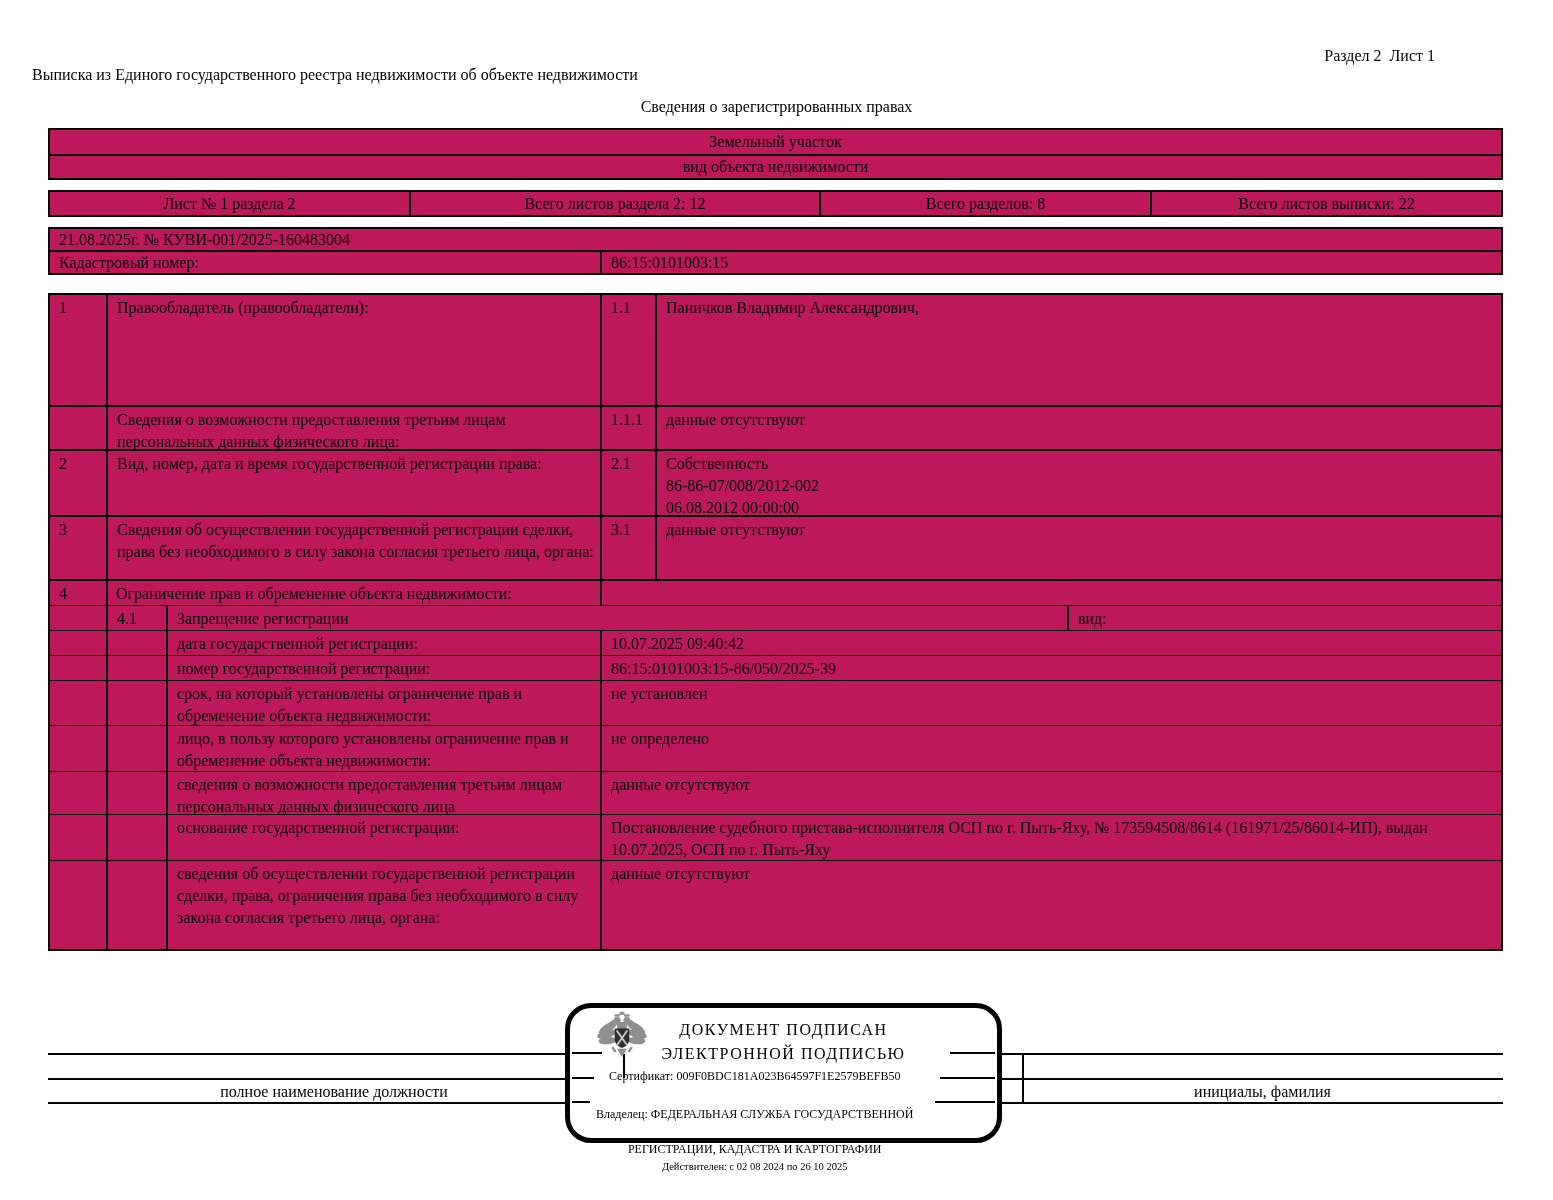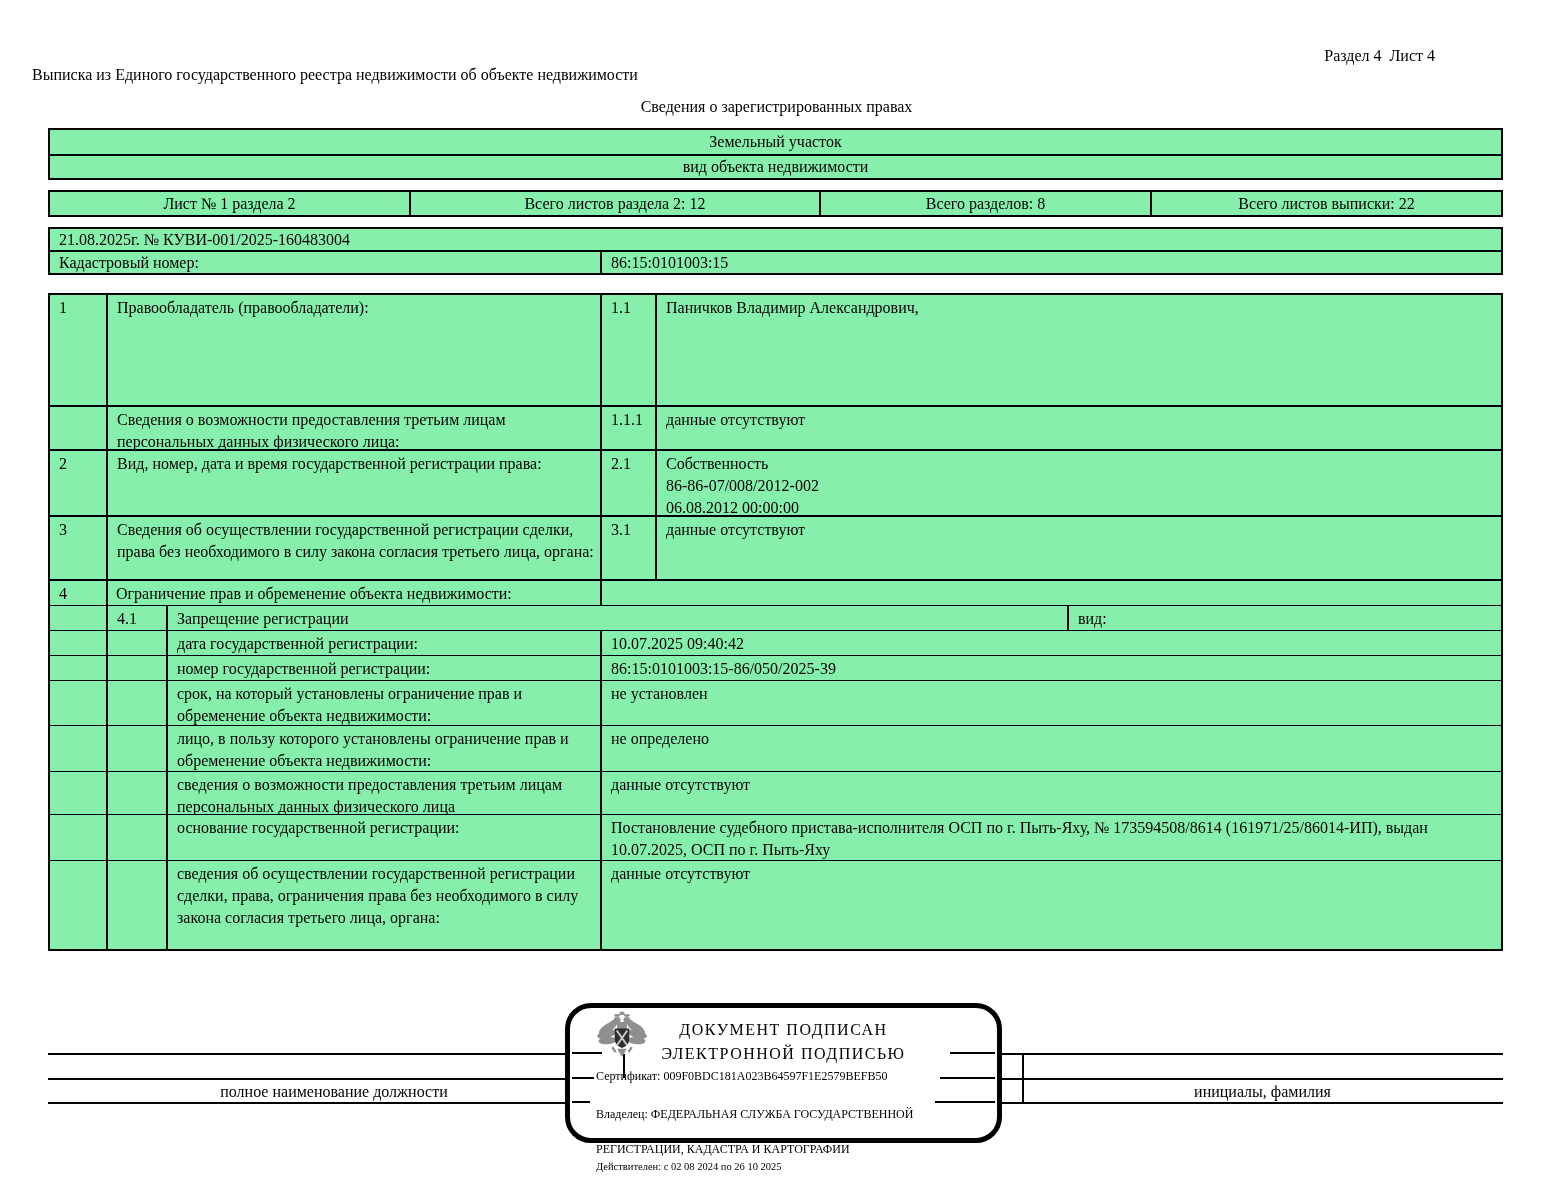--- a/index.html
+++ b/index.html
@@ -5,21 +5,21 @@
   html,body{margin:0;padding:0;background:#fff;}
   .page{position:relative;width:1553px;height:1200px;background:#fff;overflow:hidden;
         font-family:"Liberation Serif","DejaVu Serif",serif;color:#000;font-size:16px;line-height:22px;}
 
   
   .razdel{position:absolute;top:45px;right:118px;white-space:pre;}
   .doc-title{position:absolute;top:64px;left:0;width:100%;text-align:left;margin-left:32px;}
   .doc-subtitle{position:absolute;top:96px;left:0;width:100%;text-align:center;}
 
   
-  .tbl{position:absolute;left:48px;width:1455px;border:2px solid #000;box-sizing:border-box;background:#86efac;}
+  .tbl{position:absolute;left:48px;width:1455px;border:2px solid #000;box-sizing:border-box;background:#be185d;}
   .trow{display:flex;box-sizing:border-box;}
   .bt2{border-top:2px solid #000;}
   .bt1{border-top:1px solid #000;}
   .c{box-sizing:border-box;padding:2px 6px 0 9px;overflow:hidden;}
   .bl{border-left:2px solid #000;}
   .ctr{display:flex;align-items:center;justify-content:center;text-align:center;padding:0 4px;}
 
   
   .tblA{top:128px;}
   .tblA .trow{height:24px;}
@@ -53,30 +53,30 @@
   .footer-label{position:absolute;top:1081px;text-align:center;}
   .flab-left{left:48px;width:572px;}
   .flab-right{left:1022px;width:481px;}
 
   
   .stamp{position:absolute;left:565px;top:1003px;width:437px;height:140px;border:5px solid #000;
          border-radius:26px;background:#fff;box-sizing:border-box;z-index:3;}
   .stamp .frag{position:absolute;background:#000;}
   .stamp-titles{position:absolute;top:10px;left:0;width:100%;text-align:center;
                 font-size:16px;line-height:24px;letter-spacing:1.5px;}
-  .stamp-small{position:absolute;left:26px;top:58px;font-size:12px;line-height:20px;}
+  .stamp-small{position:absolute;left:26px;top:58px;font-size:12px;line-height:20px;text-align:center;}
   .stamp-valid{font-size:10.5px;line-height:15px;}
   .eagle{position:absolute;left:26px;top:3px;width:52px;height:56px;}
 </style>
 </head>
 <body>
 
 <div class="page">
 
-  <div class="razdel">Раздел 4  Лист 4</div>
+  <div class="razdel">Раздел 2  Лист 1</div>
   <div class="doc-title">Выписка из Единого государственного реестра недвижимости об объекте недвижимости</div>
   <div class="doc-subtitle">Сведения о зарегистрированных правах</div>
 
   <div class="tbl tblA">
     <div class="trow">
         <div class="ctr" style="flex:1">Земельный участок</div>
       </div>
     <div class="trow bt2">
         <div class="ctr" style="flex:1">вид объекта недвижимости</div>
       </div>

